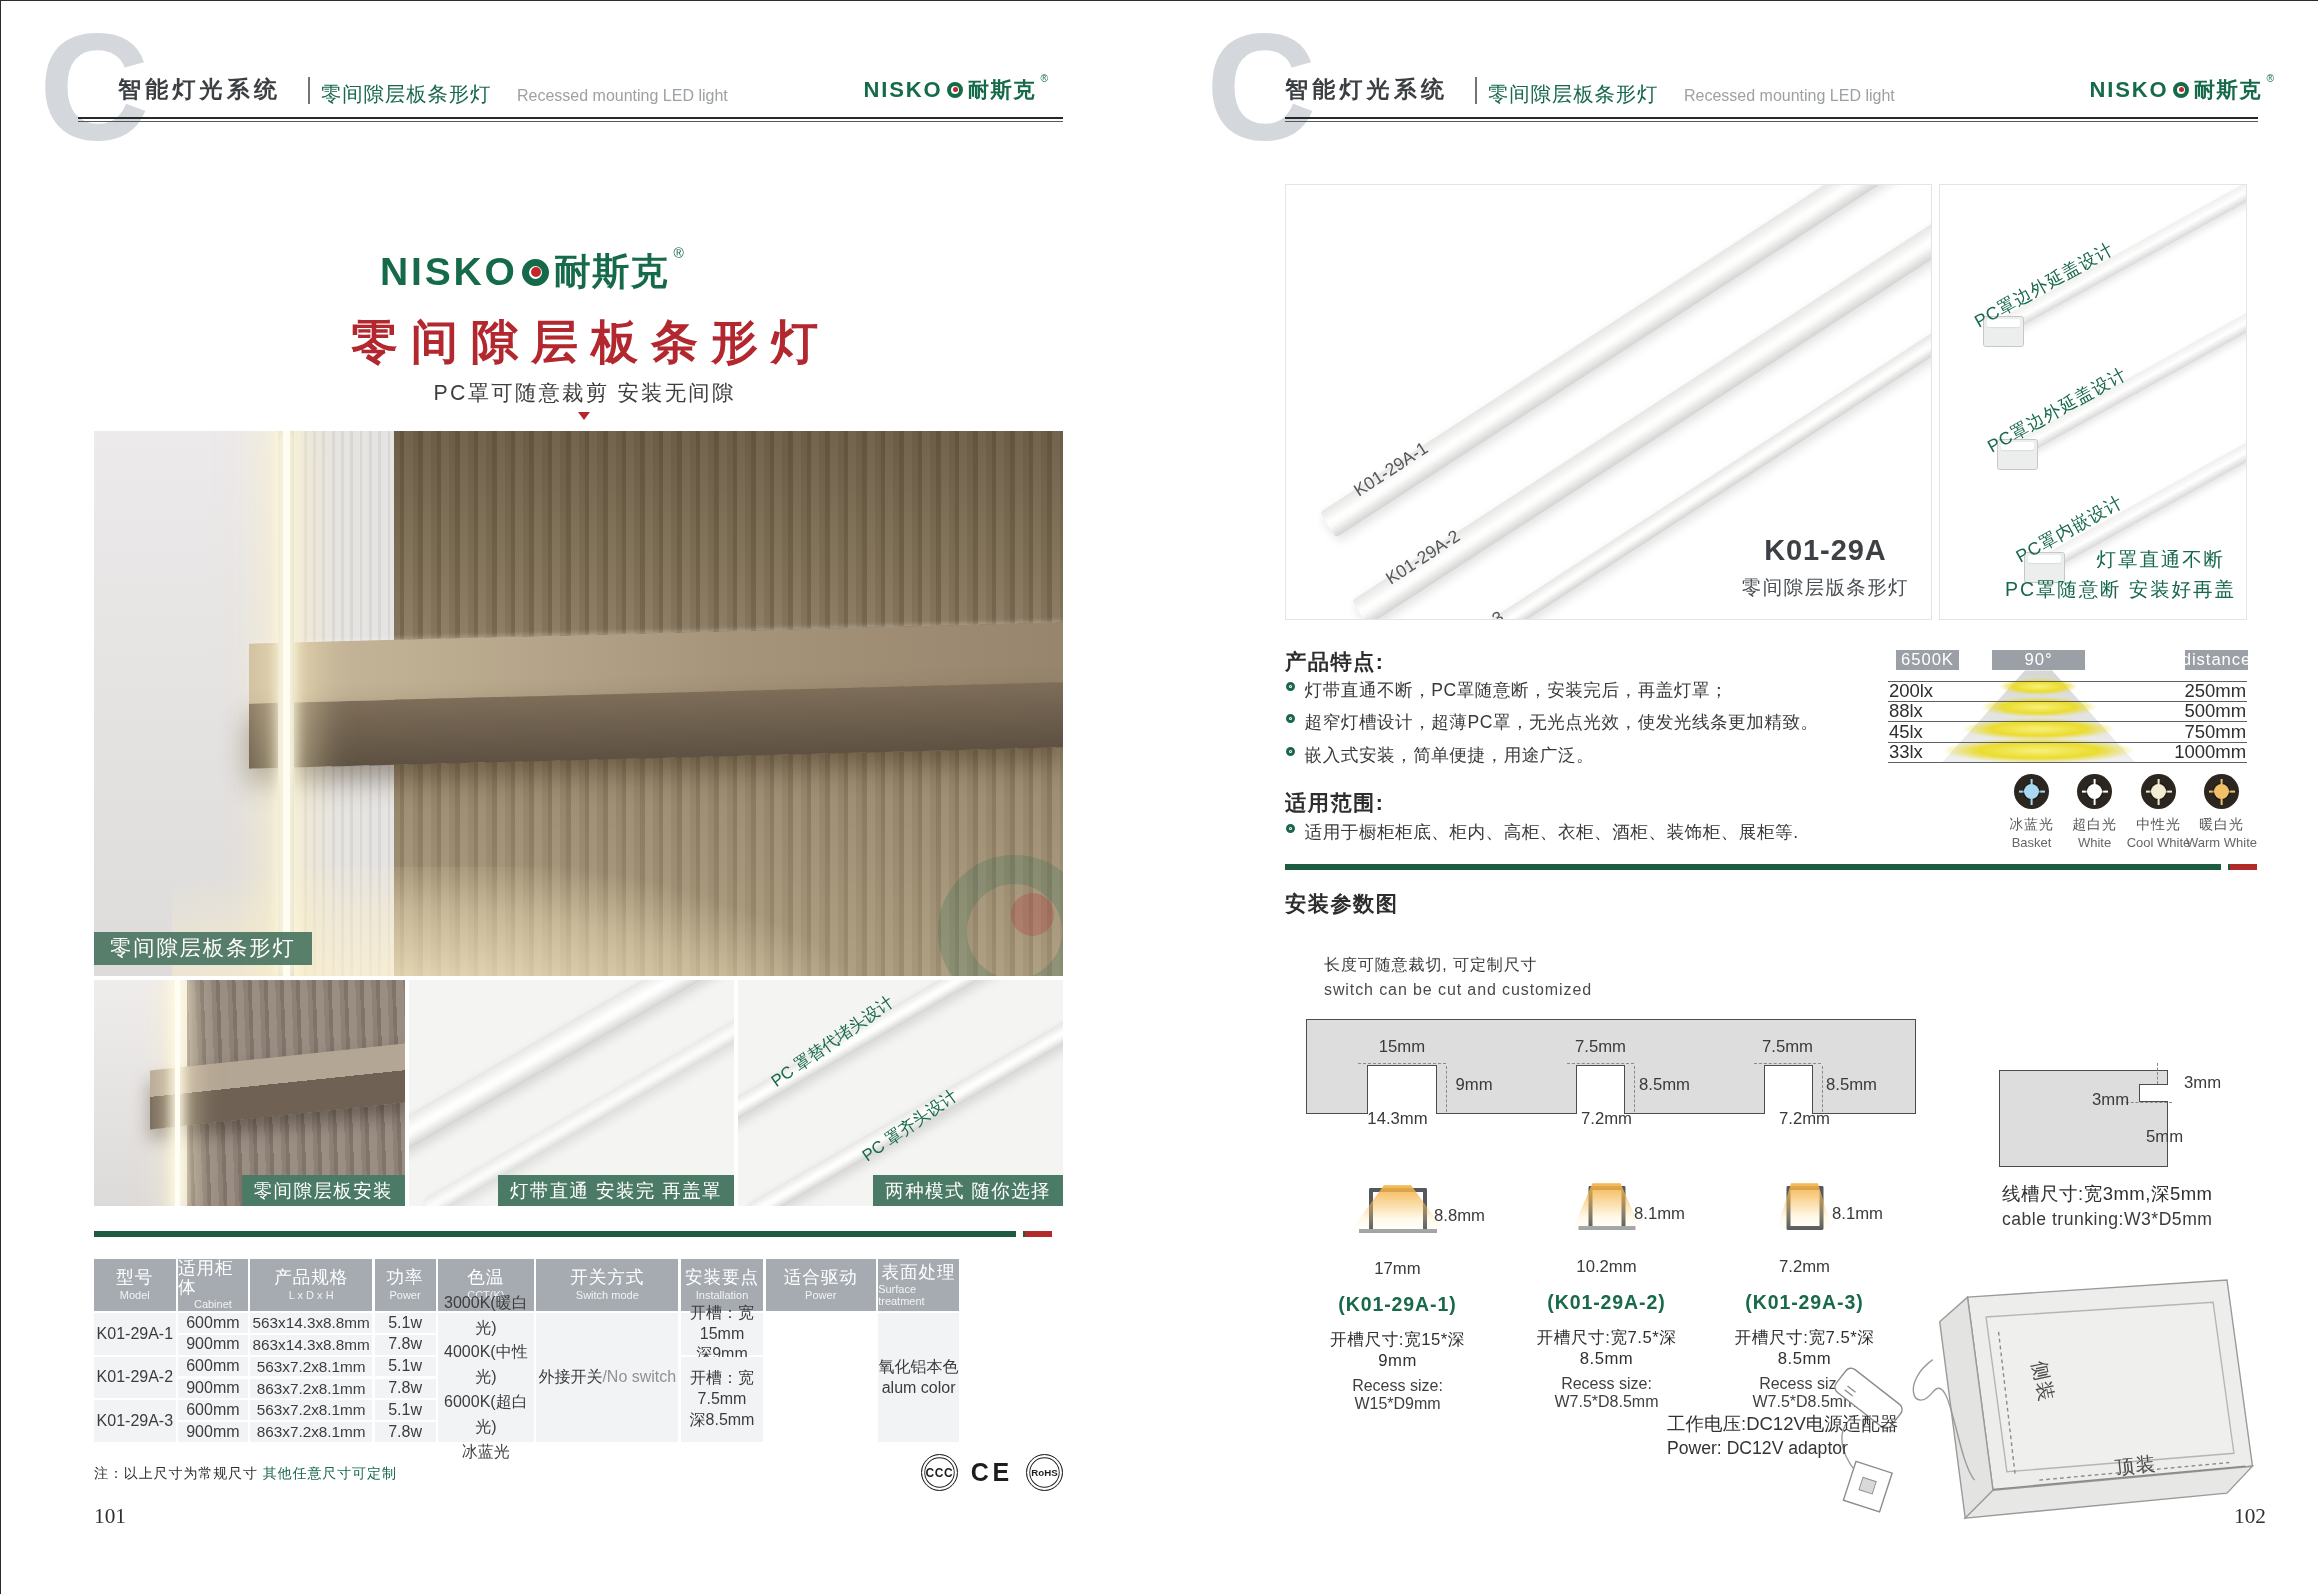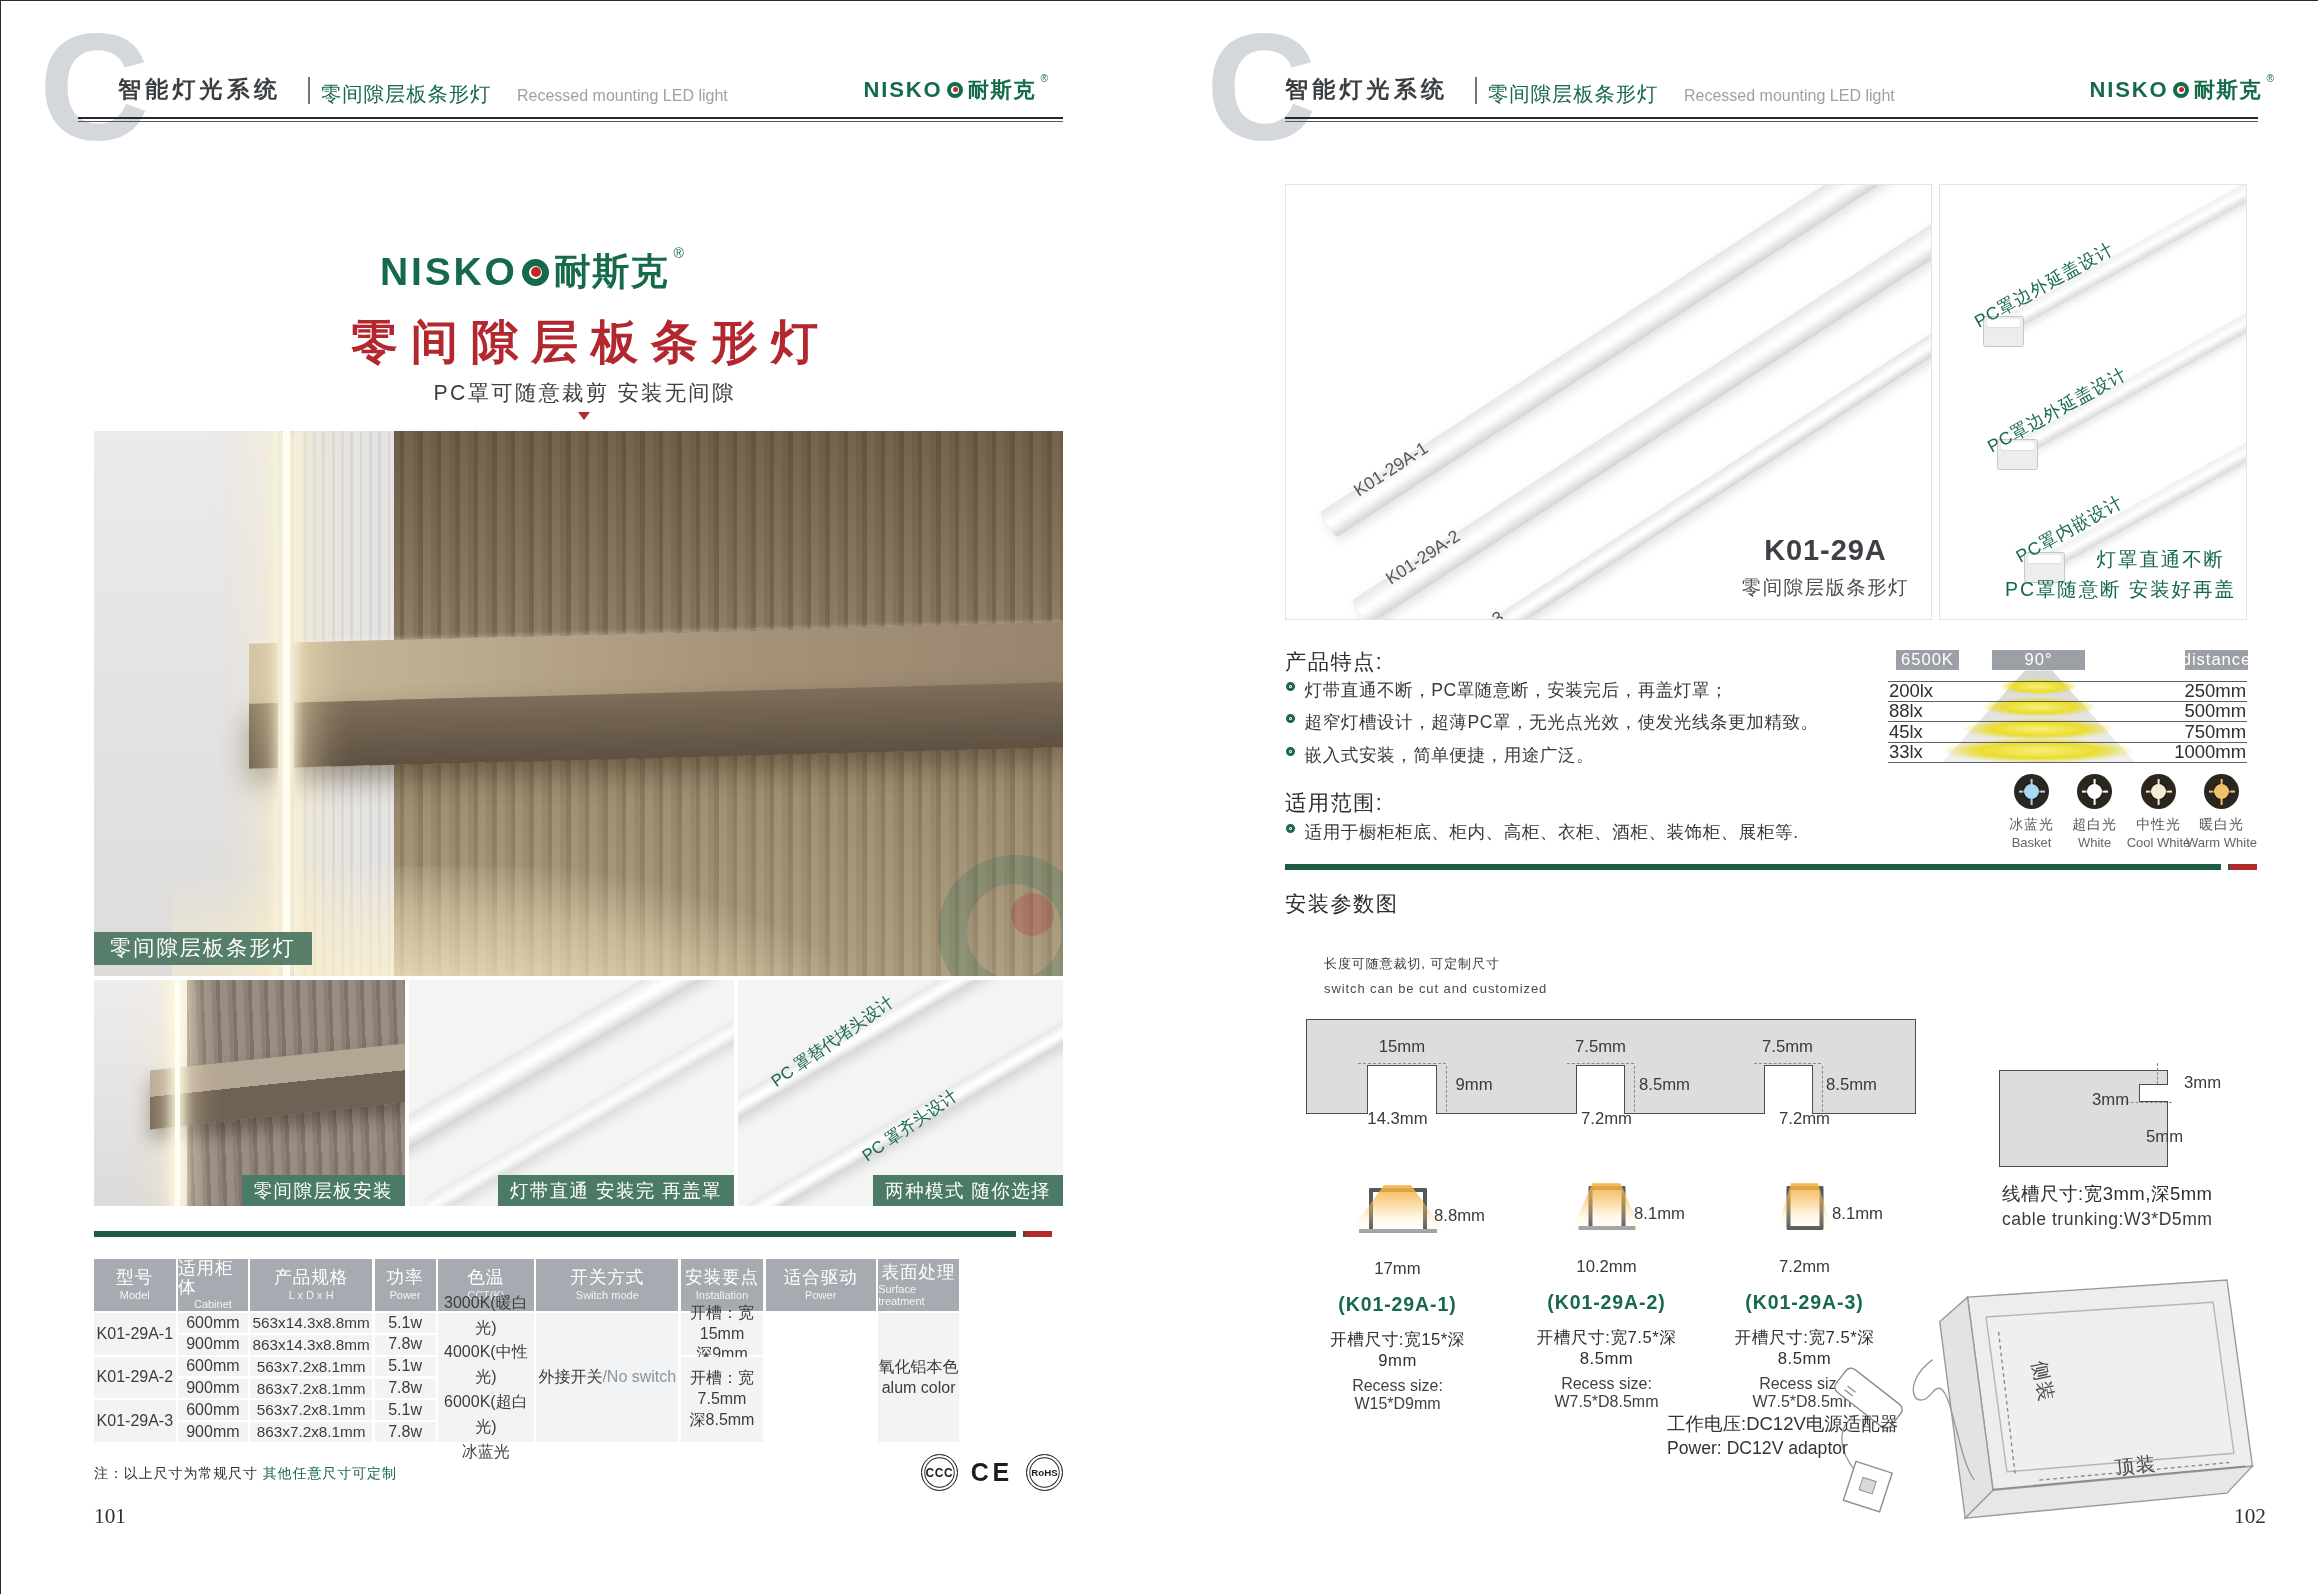--- a/index.html
+++ b/index.html
@@ -125,21 +125,21 @@
   .codewrap .code{font-size:29px;font-weight:700;color:#3d4145;letter-spacing:0.9px}
   .codewrap .cdesc{font-size:19.5px;color:#4a4e52;margin-top:7.4px;letter-spacing:1.4px}
   .bstrip{position:absolute;width:441px;height:16.7px;transform:rotate(-29deg);transform-origin:left center;
       background:linear-gradient(180deg,#eFefed,#ffffff 50%,#d7d8d7);box-shadow:0 3.7px 7.4px rgba(0,0,0,.10)}
   .bprof{position:absolute;width:41px;height:31px;background:#eceded;border:1.4px solid #c6c7c7;border-radius:2.8px}
   .bprof::before{content:"";position:absolute;left:2.8px;right:2.8px;top:1.9px;height:8.3px;background:#fff;border-radius:1.9px;box-shadow:0 0.9px 1.4px rgba(0,0,0,.08)}
   .blabel{position:absolute;transform:rotate(-29deg);font-size:17.6px;color:#17694a;white-space:nowrap;letter-spacing:0.9px}
   .bnote{position:absolute;font-size:19.5px;color:#17694a;letter-spacing:1.9px;white-space:nowrap}
 
   
-  .sec-title{position:absolute;font-size:21.3px;font-weight:400;color:#2d2d2d;letter-spacing:1.4px}
+  .sec-title{position:absolute;font-size:21.3px;font-weight:700;color:#2d2d2d;letter-spacing:1.4px}
   .bullet{position:absolute;display:flex;align-items:flex-start;gap:9.3px;font-size:17.6px;color:#3a3a3a;letter-spacing:0.5px;line-height:1.3}
   .bdot{flex:0 0 auto;width:9.3px;height:9.3px;border:3.7px solid #17694a;border-radius:50%;position:relative;margin-top:2.8px}
   .bdot::after{content:"";position:absolute;inset:1.4px;background:#b3282a;border-radius:50%}
 
   
   .photo-chart{position:absolute;left:720px;top:649px;width:359px;height:116px}
   .pc-box{position:absolute;top:0;height:20.4px;background:#9aa0a6;color:#fff;font-size:16.7px;display:flex;align-items:center;justify-content:center;letter-spacing:0.9px}
   .pc-line{position:absolute;left:0;right:0;border-top:0.9px solid #5d6166}
   .pc-lux,.pc-mm{position:absolute;height:20.4px;line-height:20.4px;font-size:18.5px;color:#2e2e2e}
   .pc-lux{left:0.9px}
@@ -154,21 +154,21 @@
   .cct{position:absolute;width:79px;text-align:center}
   .sun{width:35px;height:35px;border-radius:50%;background:#2b2620;position:relative;margin:0 auto}
   .sun::before,.sun::after{content:"";position:absolute;left:50%;top:50%;background:currentColor}
   .sun::before{width:26px;height:2.8px;transform:translate(-50%,-50%)}
   .sun::after{width:2.8px;height:26px;transform:translate(-50%,-50%)}
   .sun i{position:absolute;inset:9.7px;border-radius:50%;background:currentColor;box-shadow:0 0 0 1.4px rgba(0,0,0,.35)}
   .cct .ccn{font-size:14px;color:#555;margin-top:6.5px;letter-spacing:0.9px}
   .cct .cen{font-size:13px;color:#666;margin-top:1.9px}
 
   
-  .cutnote{position:absolute;font-size:13px;color:#3a3a3a;letter-spacing:0.9px}
+  .cutnote{position:absolute;font-size:16px;color:#3a3a3a;letter-spacing:0.9px}
   .board{position:absolute;left:138px;top:1018px;width:610px;height:95px;background:#dcdddc;border:1.4px solid #4c4c4c}
   .slot{position:absolute;bottom:-1.4px;height:49px;background:#fff;border:1.4px solid #4c4c4c;border-bottom:none}
   .dimw{position:absolute;font-size:16.7px;color:#3a3a3a;text-align:center}
   .dimdash{position:absolute;border-top:0.9px dashed #8a8a8a}
   .dimvdash{position:absolute;border-left:0.9px dashed #8a8a8a}
 
   .prof{position:absolute;top:1108px;width:167px;text-align:center}
   .ptop{font-size:16.7px;color:#3a3a3a;height:21.3px}
   .pboxwrap{position:relative;height:70px}
   .chan{position:absolute;left:50%;transform:translateX(-50%);top:2.8px;background:#fff;border:4.6px solid #55585c;border-radius:1.4px}

